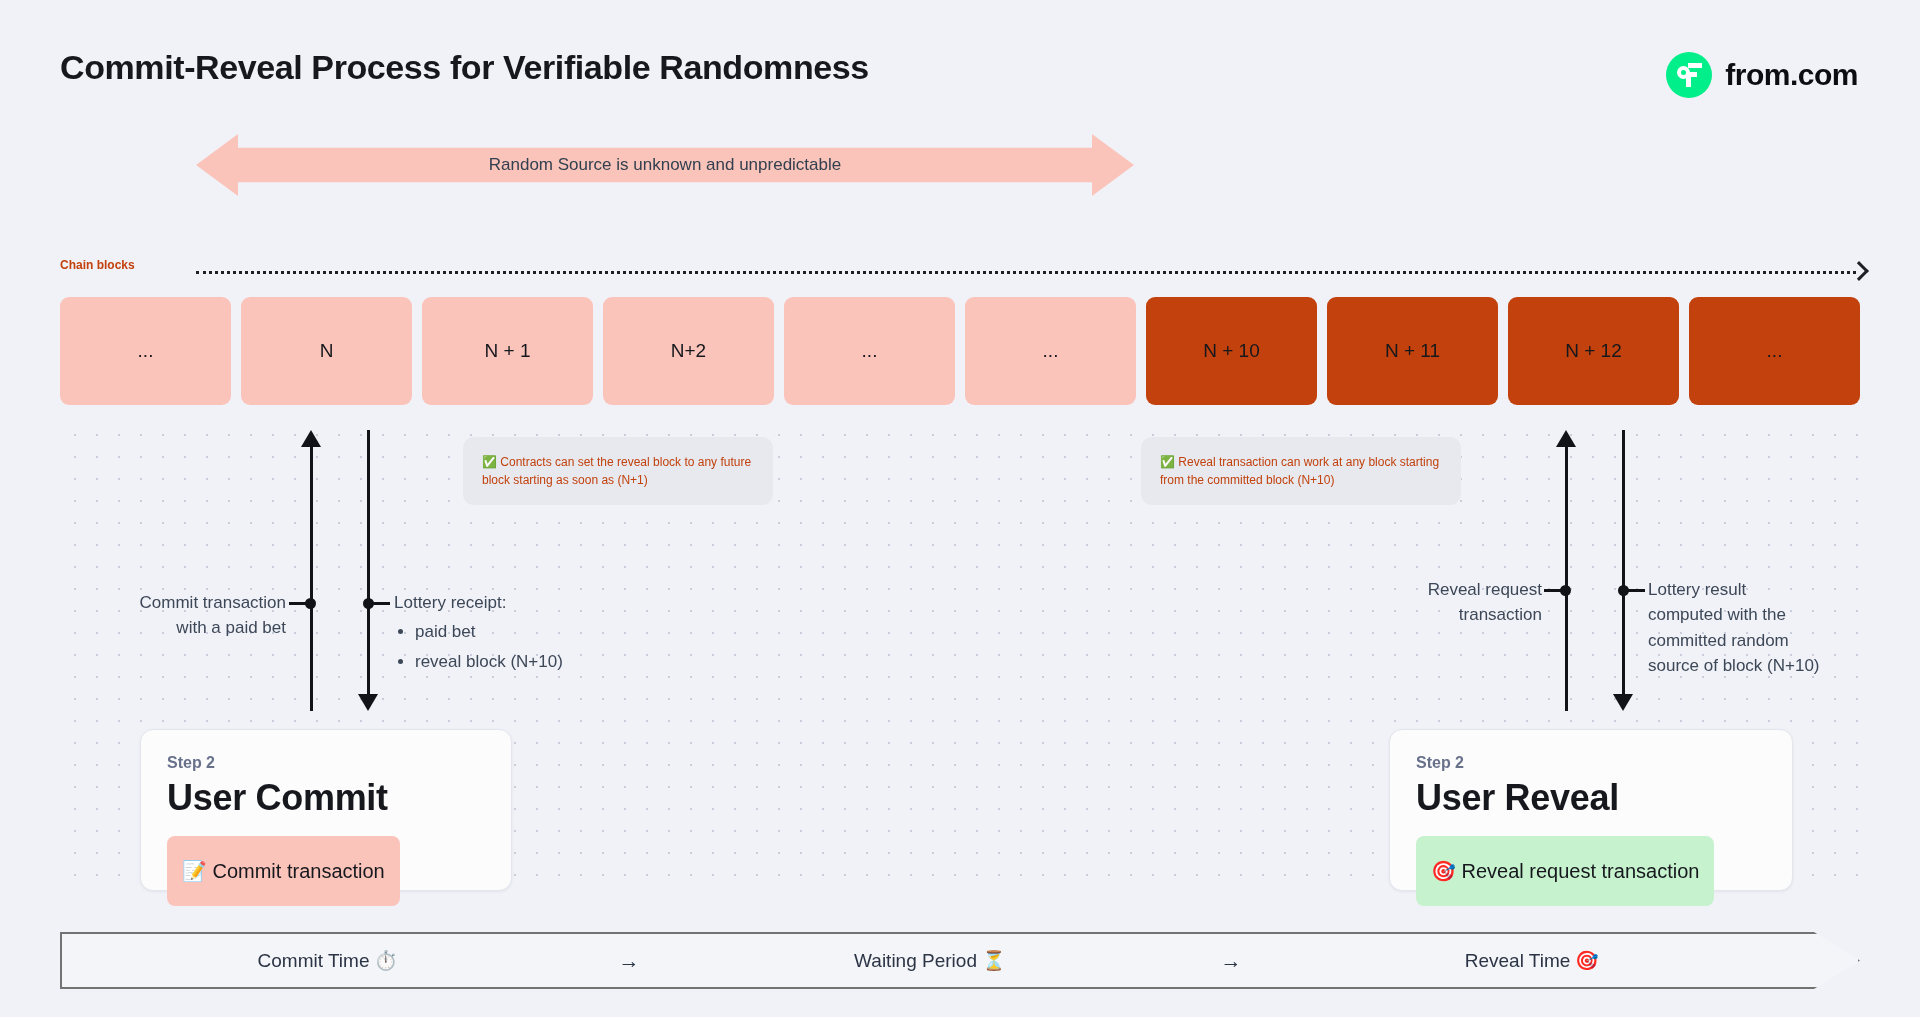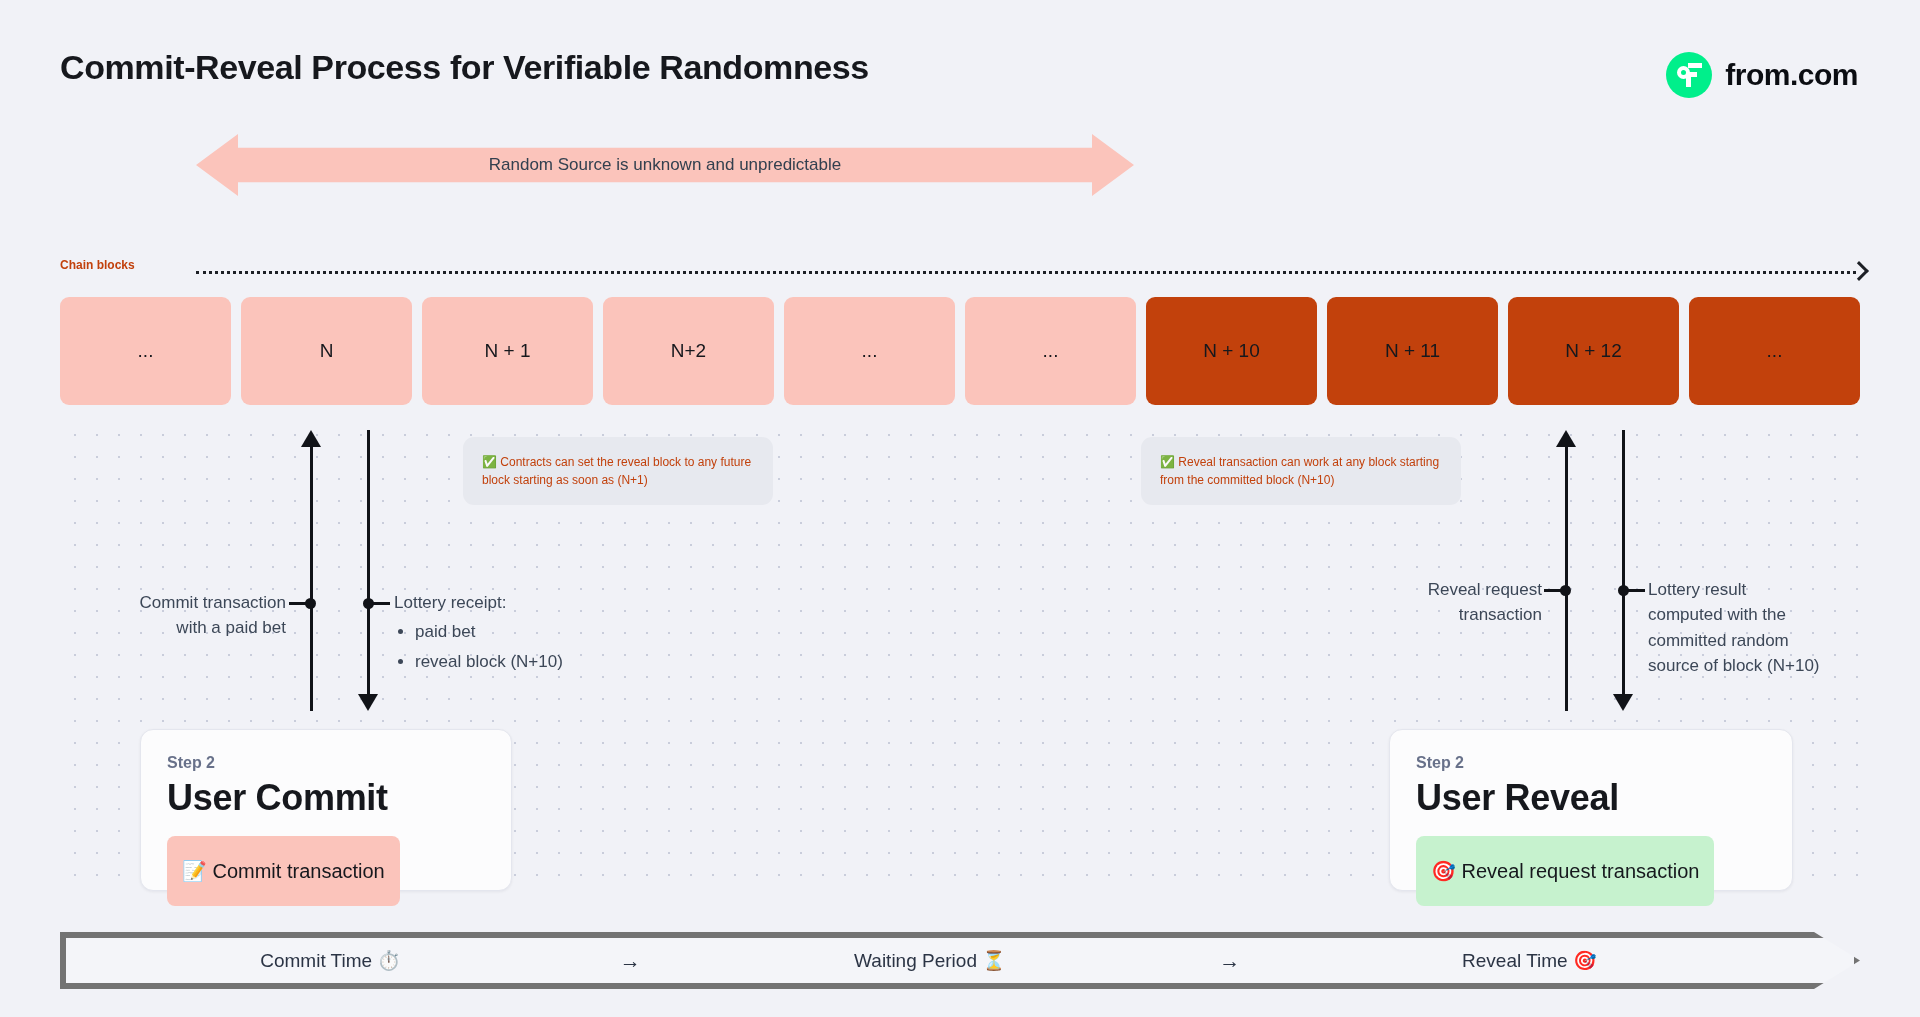--- a/index.html
+++ b/index.html
@@ -81,21 +81,21 @@
   .card{position:absolute;background:#fcfcfd;border:1px solid #e4e6ee;border-radius:13px;
     box-shadow:0 1px 3px rgba(20,24,40,.06);box-sizing:border-box;padding:24px 26px;}
   .card .step{font-size:16px;font-weight:700;color:#68718a;}
   .card .heading{font-size:36px;font-weight:700;color:#16181d;margin-top:5px;letter-spacing:-0.3px;}
   .pill{display:inline-block;margin-top:17px;border-radius:8px;padding:23px 15px;font-size:20px;color:#16181d;}
   .pill.pink{background:#fbc4bb;}
   .pill.green{background:#c6f2ce;}
 
   
   .timeline{position:absolute;left:60px;top:932px;width:1800px;height:57px;
-    background:#f4f5f9;border:6px solid #737373;box-sizing:border-box;
+    background:#f4f5f9;border:2px solid #737373;box-sizing:border-box;
     clip-path:polygon(0 0,calc(100% - 46px) 0,100% 50%,calc(100% - 46px) 100%,0 100%);
     display:flex;align-items:center;}
   .tl-item{flex:1;text-align:center;font-size:19px;color:#2b3445;}
   .tl-sep{width:70px;text-align:center;font-size:21px;color:#2b3445;}
 </style>
 </head>
 <body>
 
 <div class="canvas">
 

